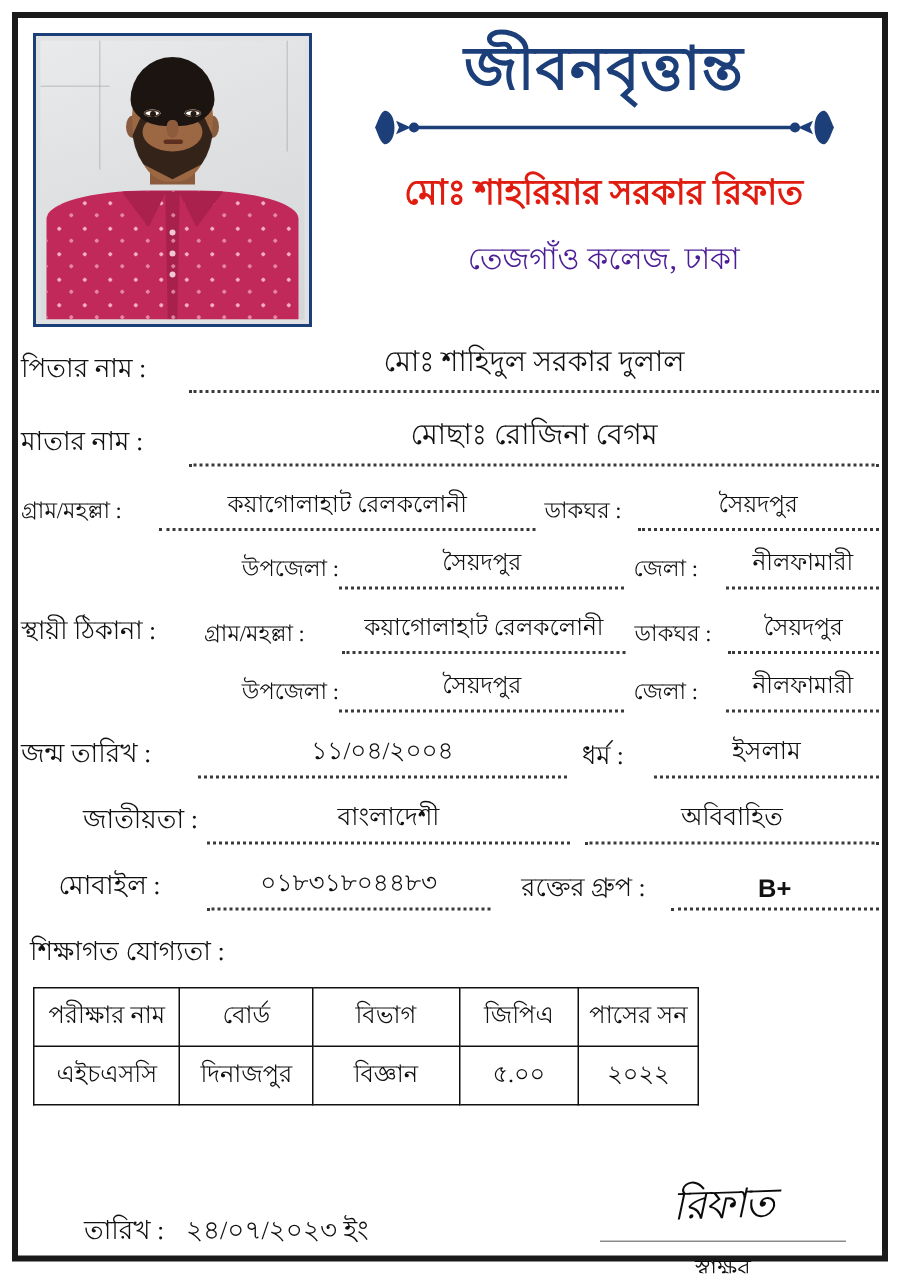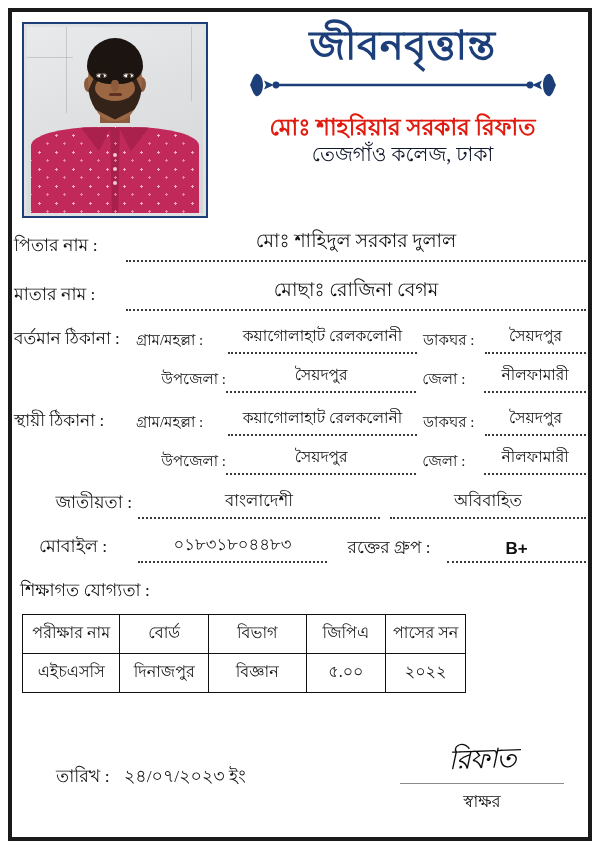--- a/index.html
+++ b/index.html
@@ -236,22 +236,22 @@
     font-family: "Liberation Serif", "DejaVu Serif", serif;
     font-weight: bold;
     font-size: 23px;
     color: #e01b10;
     margin-top: 13px;
     line-height: 1.2;
   }
   .person-college {
     font-family: "Liberation Serif", "DejaVu Serif", serif;
     font-size: 20px;
-    color: #0f172a;
-    margin-top: 1px;
+    color: #4c1d95;
+    margin-top: 19px;
     line-height: 1.2;
   }
 
   
   .fields {
     position: absolute;
     left: 0;
     right: 0;
     top: 212px;
     font-family: "Liberation Serif", "DejaVu Serif", serif;
@@ -425,21 +425,20 @@
         <div class="lbl big" style="flex:0 0 112px">পিতার নাম :</div>
         <div class="val">মোঃ শাহিদুল সরকার দুলাল</div>
       </div>
 
       <div class="row">
         <div class="lbl big" style="flex:0 0 112px">মাতার নাম :</div>
         <div class="val">মোছাঃ রোজিনা বেগম</div>
       </div>
 
       <div class="row tight">
-        <div class="lbl" style="flex:0 0 122px">বর্তমান ঠিকানা :</div>
         <div class="lbl sm" style="flex:0 0 92px">গ্রাম/মহল্লা :</div>
         <div class="val sm" style="flex:1 1 185px">কয়াগোলাহাট রেলকলোনী</div>
         <div class="spacer-6"></div>
         <div class="lbl sm" style="flex:0 0 62px">ডাকঘর :</div>
         <div class="val sm" style="flex:1 1 95px">সৈয়দপুর</div>
       </div>
 
       <div class="row">
         <div class="indent-120"></div>
         <div class="lbl sm" style="flex:0 0 92px; text-align:right">উপজেলা :</div>
@@ -460,20 +459,27 @@
 
       <div class="row">
         <div class="indent-120"></div>
         <div class="lbl sm" style="flex:0 0 92px; text-align:right">উপজেলা :</div>
         <div class="val sm" style="flex:1 1 185px">সৈয়দপুর</div>
         <div class="spacer-6"></div>
         <div class="lbl sm" style="flex:0 0 62px">জেলা :</div>
         <div class="val sm" style="flex:1 1 95px">নীলফামারী</div>
       </div>
 
+      <div class="row">
+        <div class="lbl big" style="flex:0 0 118px">জন্ম তারিখ :</div>
+        <div class="val md" style="flex:1 1 214px">১১/০৪/২০০৪</div>
+        <div class="spacer-10"></div>
+        <div class="lbl" style="flex:0 0 48px">ধর্ম :</div>
+        <div class="val md" style="flex:1 1 118px">ইসলাম</div>
+      </div>
 
       <div class="row">
         <div class="lbl big" style="flex:0 0 118px; text-align:right; padding-right:6px">জাতীয়তা :</div>
         <div class="val md" style="flex:1 1 164px">বাংলাদেশী</div>
         <div class="spacer-10"></div>
         <div class="val md" style="flex:1 1 118px">অবিবাহিত</div>
       </div>
 
       <div class="row">
         <div class="lbl big" style="flex:0 0 118px; text-align:center; padding-right:6px">মোবাইল :</div>

